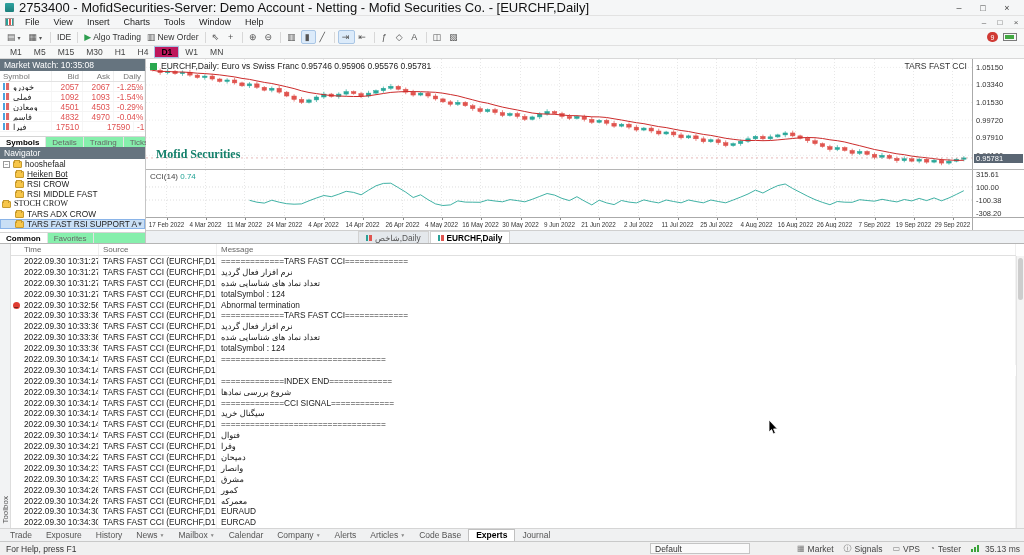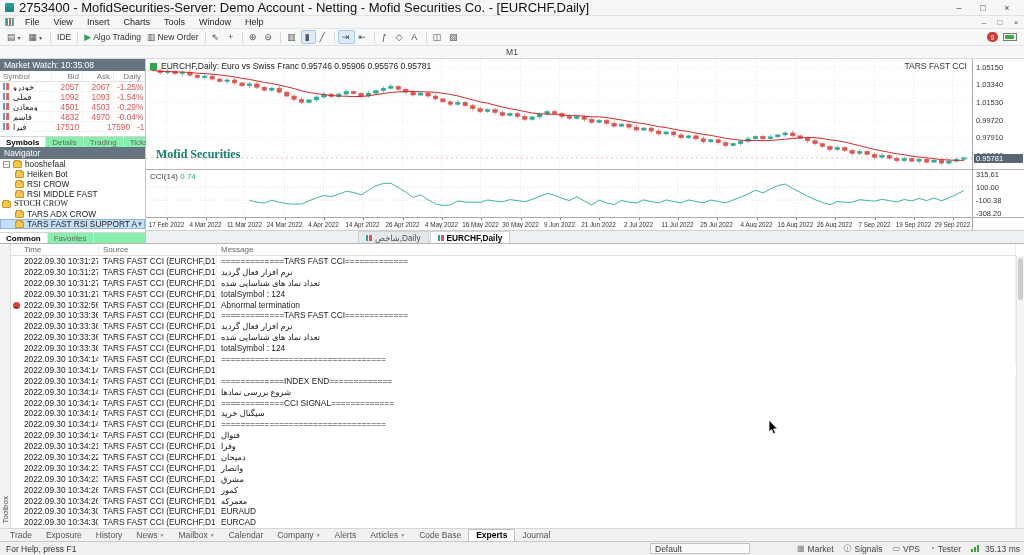--- a/index.html
+++ b/index.html
@@ -27,21 +27,21 @@
   .tb-btn.active { background:#dcebfa; border:1px solid #a9c6e5; }
   .tb-btn .g { font-size:9px; margin-right:2px; }
   .tb-btn .lbl { font-size:8.5px; color:#333; }
   .tb-sep { width:1px; height:11px; background:#d8d8d8; margin:0 3px; }
   .tb-right { margin-left:auto; display:flex; align-items:center; gap:5px; padding-right:3px; }
   .badge { min-width:11px; height:10px; border-radius:5px; background:#d03a34; color:#fff; font-size:7px; display:flex; align-items:center; justify-content:center; padding:0 2px; }
   .batt { width:14px; height:8px; border:1px solid #7a7a7a; position:relative; }
   .batt i { position:absolute; left:1px; top:1px; bottom:1px; width:9px; background:#43a843; }
 
   
-  .tfbar { position:absolute; left:0; top:46px; right:0; height:13px; background:#f7f8f8; border-bottom:1px solid #d8d8d8; display:flex; align-items:center; padding:0 4px;flex-direction:column; }
+  .tfbar { position:absolute; left:0; top:46px; right:0; height:13px; background:#f7f8f8; border-bottom:1px solid #d8d8d8; display:flex; align-items:center; padding:0 4px; }
   .tf-btn { padding:0 6px; height:12px; line-height:12px; font-size:8.5px; color:#444; }
   .tf-btn.active { background:#be185d; border:1px solid #a9c6e5; color:#000; font-weight:bold; height:12px; line-height:10px; }
 
   
   .left-panel { position:absolute; left:0; top:59px; width:146px; height:184px; background:#fff; border-right:1px solid #c5c5c5; display:flex; flex-direction:column; }
   .panel-caption { height:12px; background:#66747f; color:#fff; font-size:8.5px; line-height:12px; padding-left:4px; flex:none; }
   .mw-cols { height:11px; display:flex; border-bottom:1px solid #e2e2e2; flex:none; }
   .mw-cols span { font-size:8px; color:#777; border-right:1px solid #efefef; padding:0 3px; line-height:11px; }
   .mw-row { height:10px; display:flex; border-bottom:1px solid #f4f4f4; flex:none; }
   .mw-row span { font-size:8.3px; line-height:10px; border-right:1px solid #f6f6f6; padding:0 3px; overflow:hidden; white-space:nowrap; }
@@ -307,21 +307,21 @@
         <span class="mini-tab">Trading</span>
         <span class="mini-tab">Ticks</span>
       </div>
     <div class="panel-caption">Navigator</div>
     <div class="nav-tree" id="nav-tree">
         <div class="nav-row">
           <span class="expander">−</span>
           <span class="folder"></span>
           <span>hooshefaal</span>
         </div>
-        <div class="nav-row" style="padding-left: 15px;">
+        <div class="nav-row" style="padding-left: 15px; text-decoration: underline;">
           <span class="folder"></span>
           <span style="overflow: hidden;">Heiken Bot</span>
         </div>
         <div class="nav-row" style="padding-left: 15px;">
           <span class="folder"></span>
           <span style="overflow: hidden;">RSI CROW</span>
         </div>
         <div class="nav-row" style="padding-left: 15px;">
           <span class="folder"></span>
           <span style="overflow: hidden;">RSI MIDDLE FAST</span>

